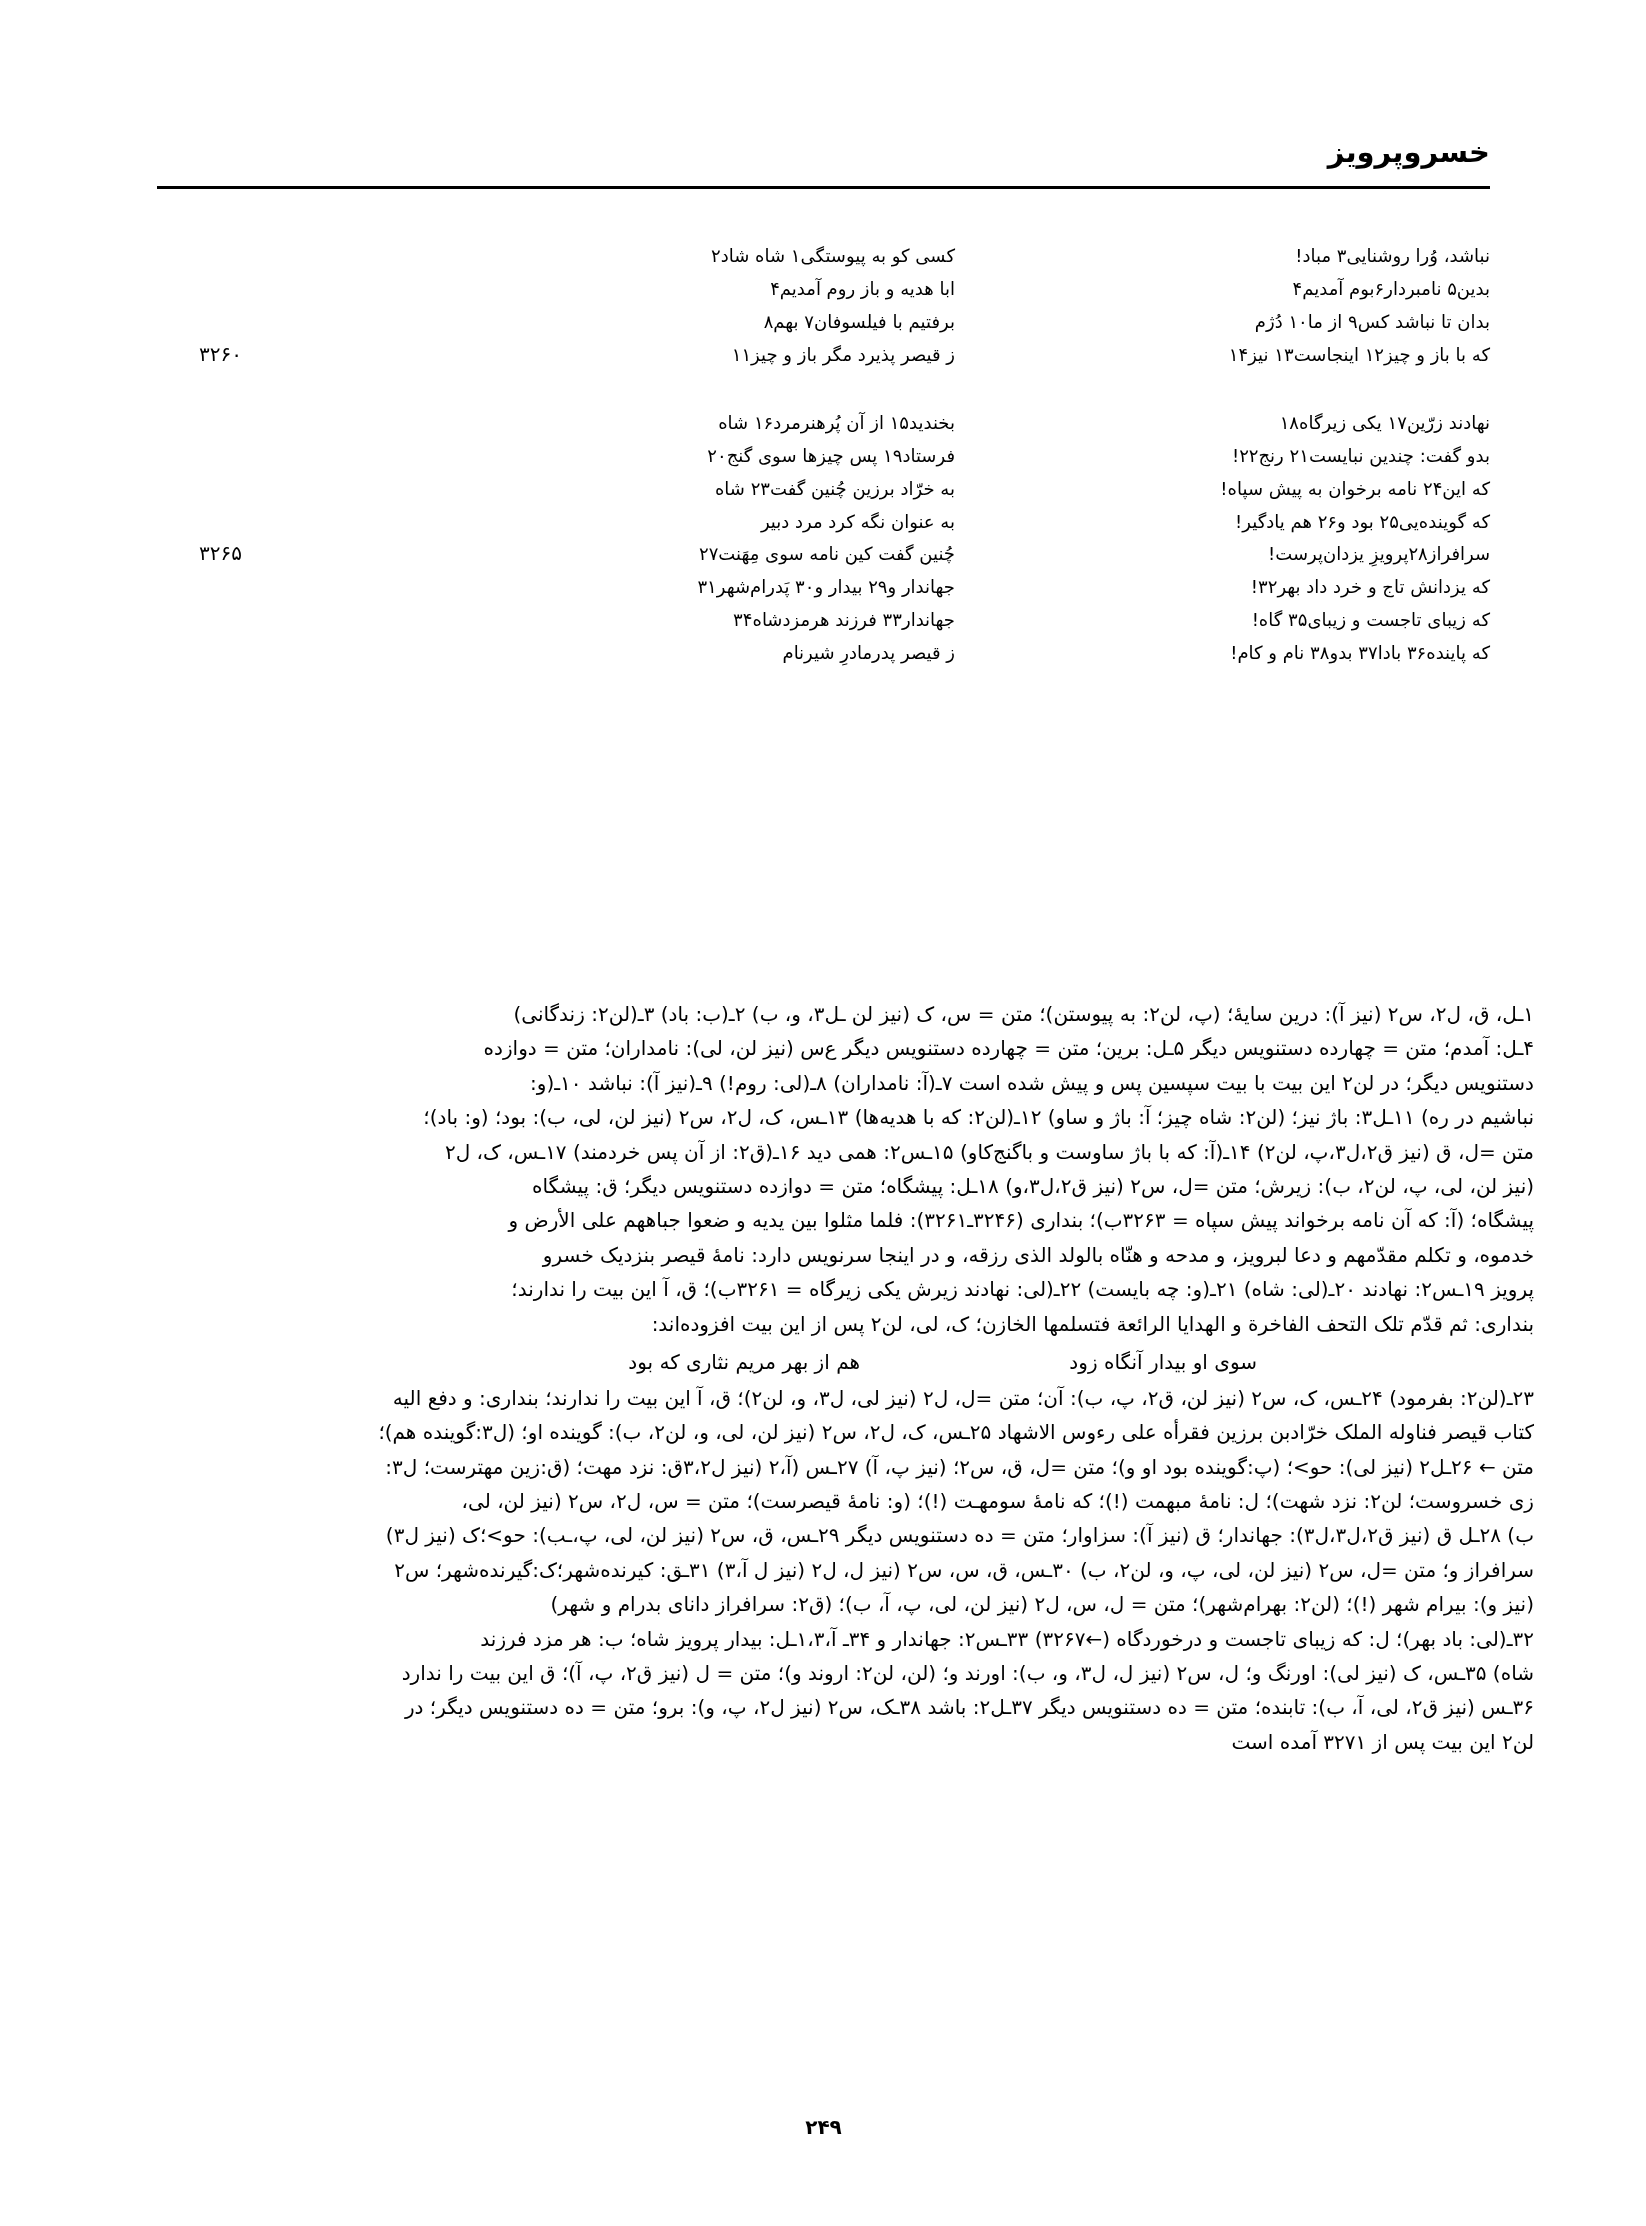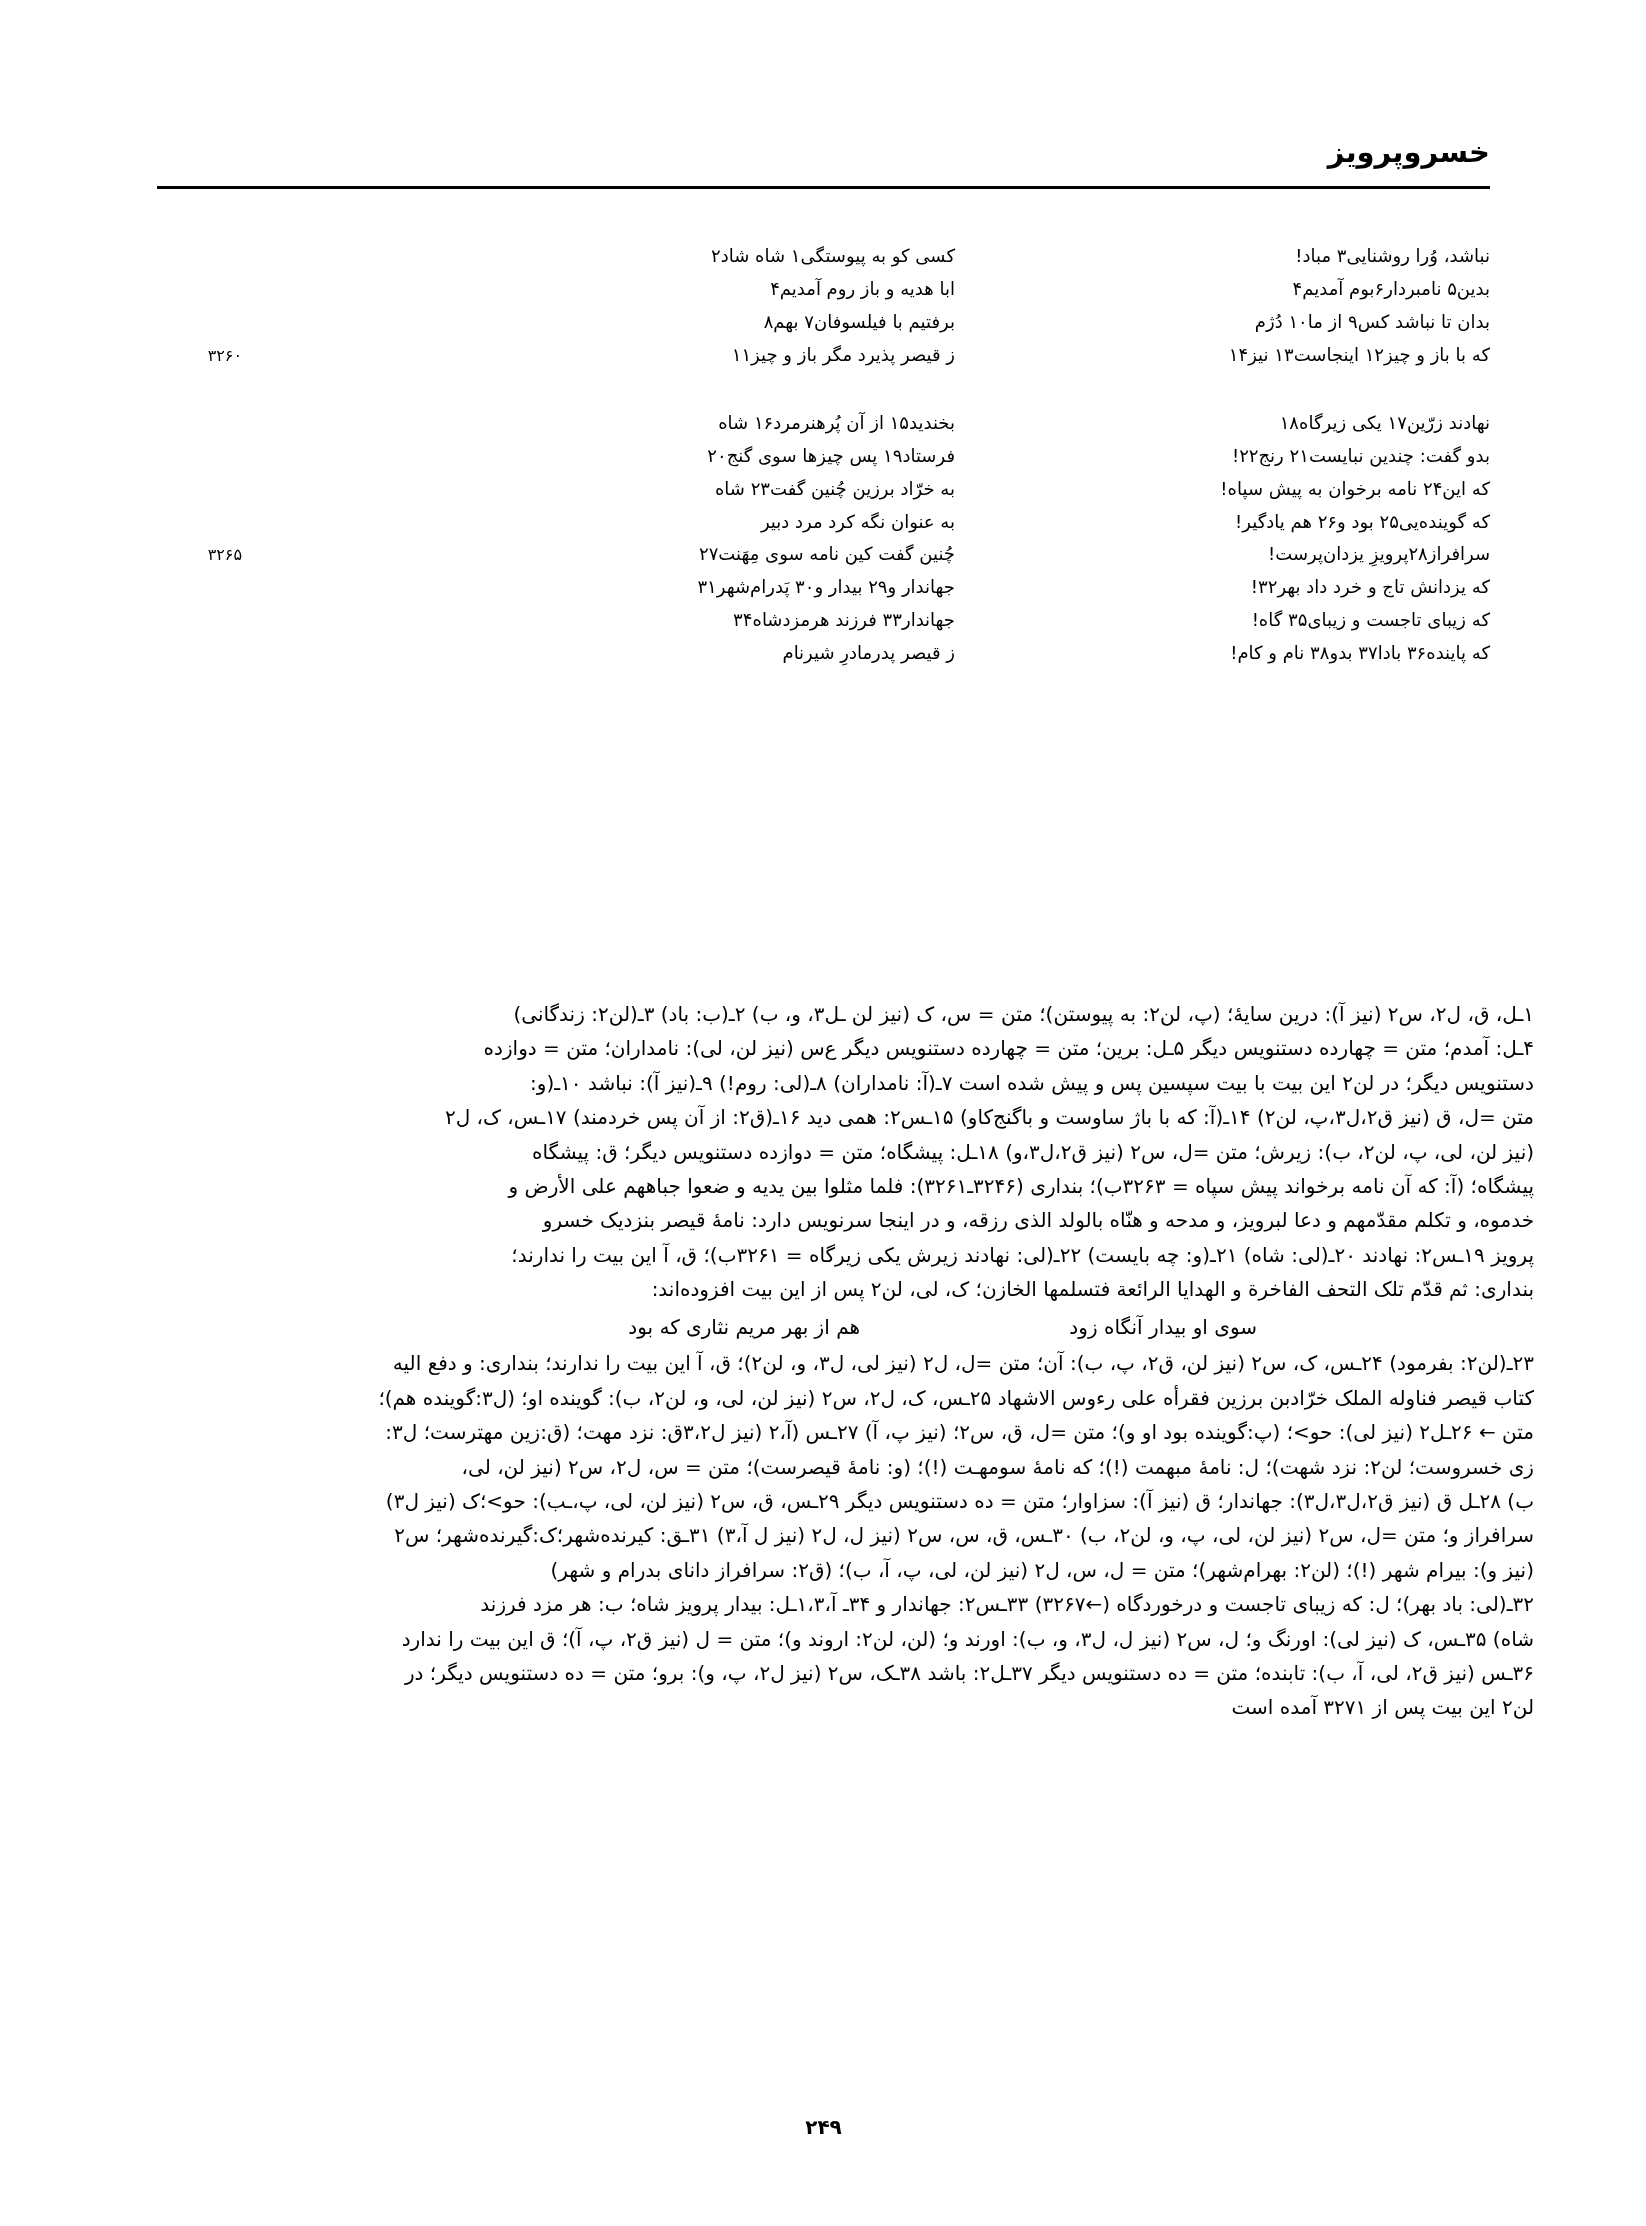--- a/index.html
+++ b/index.html
@@ -59,21 +59,21 @@
     display: flex;
     flex-direction: row;
     width: 100%;
     direction: rtl;
     margin-bottom: 5.5px;
     align-items: baseline;
   }
   .lineno {
     width: 85px;
     flex: 0 0 85px;
-    font-size: 16px;
+    font-size: 20px;
     text-align: right;
     direction: rtl;
     white-space: nowrap;
     padding-left: 5.5px;
     box-sizing: border-box;
   }
   .hemi {
     font-size: 18px;
     line-height: 1.52;
     direction: rtl;
@@ -205,20 +205,21 @@
         <div class="lineno"></div>
       </div>
     </div>
 
   </div>
 
   <div class="apparatus">
     <span class="app-line">۱ـل، ق، ل۲، س۲ (نیز آ): درین سایهٔ؛ (پ، لن۲: به پیوستن)؛ متن = س، ک (نیز لن ـل۳، و، ب)   ۲ـ(ب: باد)   ۳ـ(لن۲: زندگانی)</span>
     <span class="app-line">۴ـل: آمدم؛ متن = چهارده دستنویس دیگر   ۵ـل: برین؛ متن = چهارده دستنویس دیگر   ع‌س (نیز لن، لی): نامداران؛ متن = دوازده</span>
     <span class="app-line">دستنویس دیگر؛ در لن۲ این بیت با بیت سپسین پس و پیش شده است   ۷ـ(آ: نامداران)   ۸ـ(لی: روم!)   ۹ـ(نیز آ): نباشد   ۱۰ـ(و:</span>
+    <span class="app-line">نباشیم در ره)   ۱۱ـل۳: باژ نیز؛ (لن۲: شاه چیز؛ آ: باژ و ساو)   ۱۲ـ(لن۲: که با هدیه‌ها)   ۱۳ـس، ک، ل۲، س۲ (نیز لن، لی، ب): بود؛ (و: باد)؛</span>
     <span class="app-line">متن =ل، ق (نیز ق۲،ل۳،پ، لن۲)   ۱۴ـ(آ: که با باژ ساوست و باگنج‌کاو)   ۱۵ـس۲: همی دید   ۱۶ـ(ق۲: از آن پس خردمند)   ۱۷ـس، ک، ل۲</span>
     <span class="app-line">(نیز لن، لی، پ، لن۲، ب): زیرش؛ متن =ل، س۲ (نیز ق۲،ل۳،و)   ۱۸ـل: پیشگاه؛ متن = دوازده دستنویس دیگر؛ ق: پیشگاه</span>
     <span class="app-line">پیشگاه؛ (آ: که آن نامه برخواند پیش سپاه = ۳۲۶۳ب)؛ بنداری (۳۲۴۶ـ۳۲۶۱): فلما مثلوا بین یدیه و ضعوا جباههم علی الأرض و</span>
     <span class="app-line">خدموه، و تکلم مقدّمهم و دعا لبرویز، و مدحه و هنّاه بالولد الذی رزقه، و در اینجا سرنویس دارد: نامهٔ قیصر بنزدیک خسرو</span>
     <span class="app-line">پرویز   ۱۹ـس۲: نهادند   ۲۰ـ(لی: شاه)   ۲۱ـ(و: چه بایست)   ۲۲ـ(لی: نهادند زیرش یکی زیرگاه = ۳۲۶۱ب)؛ ق، آ این بیت را ندارند؛</span>
     <span class="app-line">بنداری: ثم قدّم تلک التحف الفاخرة و الهدایا الرائعة فتسلمها الخازن؛ ک، لی، لن۲ پس از این بیت افزوده‌اند:</span>
 
     <span class="app-quote-verse">
       <span class="q-a">سوی او بیدار آنگاه زود</span>
       <span class="q-b">هم از بهر مریم نثاری که بود</span>

